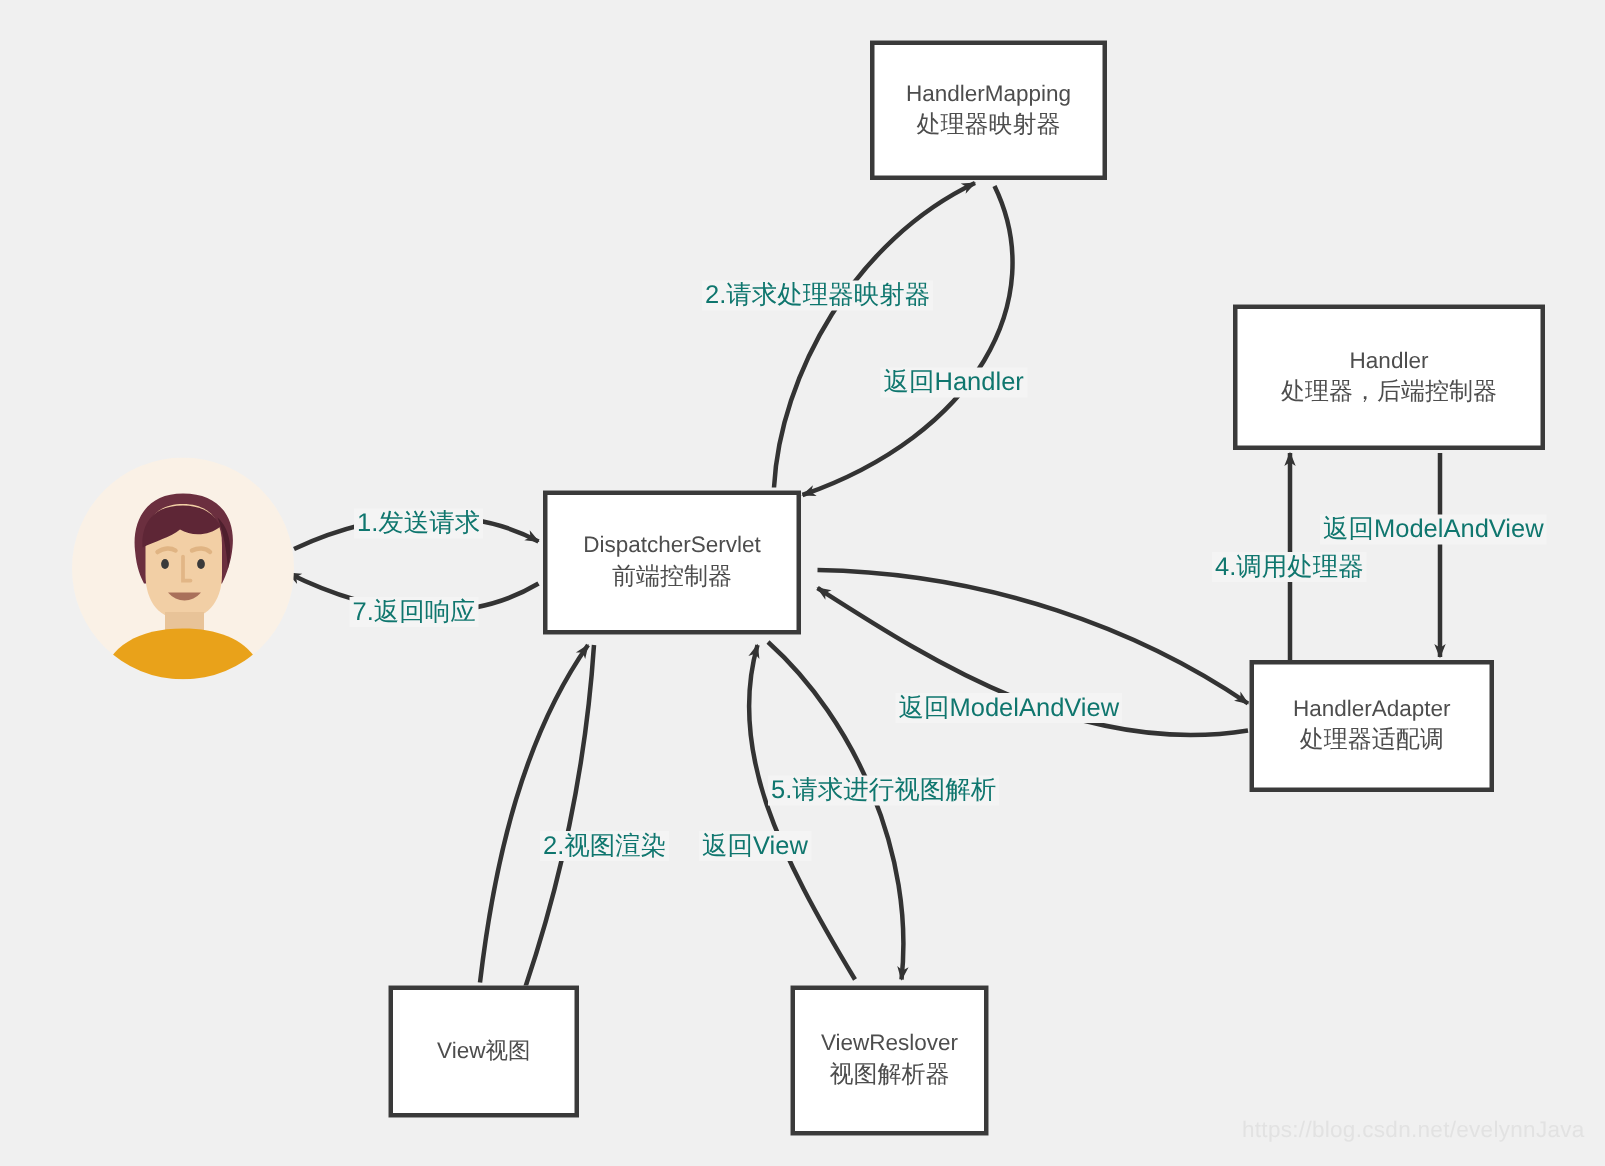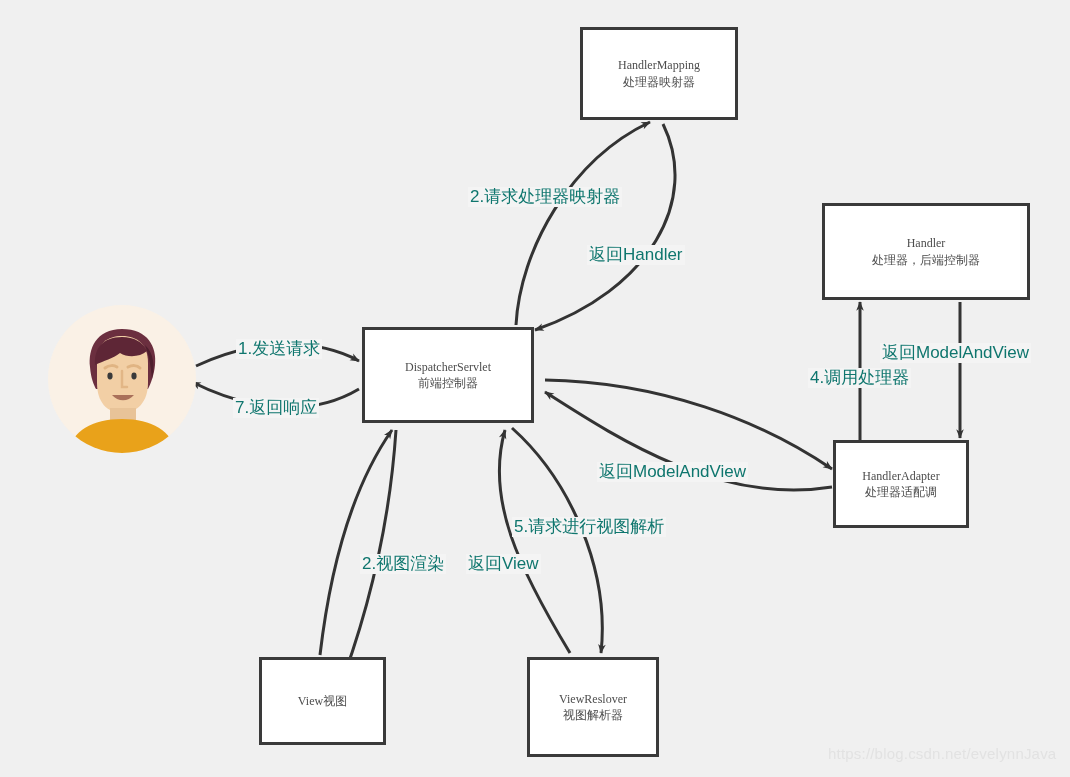--- a/index.html
+++ b/index.html
@@ -32,26 +32,25 @@
     box-sizing: border-box;
     display: flex;
     flex-direction: column;
     align-items: center;
     justify-content: center;
     color: #4d4d4d;
     text-align: center;
     line-height: 1.35;
   }
   .node .title {
-    font-size: 12px;
+    font-size: 15px;
     white-space: nowrap;
-    font-family: Liberation Serif, serif;
   }
   .node .sub {
-    font-size: 12px;
+    font-size: 16px;
     white-space: nowrap;
   }
   .edge-label {
     position: absolute;
     background: #f4f4f4;
     color: #0f766e;
     font-size: 17px;
     white-space: nowrap;
     padding: 0 2px;
     line-height: 1.2;
@@ -141,21 +140,21 @@
   <div class="node" style="left:822px; top:203px; width:208px; height:97px;">
     <div class="title">Handler</div>
     <div class="sub">处理器，后端控制器</div>
   </div>
 
   <div class="node" style="left:362px; top:327px; width:172px; height:96px;">
     <div class="title">DispatcherServlet</div>
     <div class="sub">前端控制器</div>
   </div>
 
-  <div class="node" style="left:833px; top:440px; width:136px; height:88px;">
+  <div class="node" style="left:833px; top:440px; width:163px; height:88px;">
     <div class="title">HandlerAdapter</div>
     <div class="sub">处理器适配调</div>
   </div>
 
   <div class="node" style="left:259px; top:657px; width:127px; height:88px;">
     <div class="title">View视图</div>
   </div>
 
   <div class="node" style="left:527px; top:657px; width:132px; height:100px;">
     <div class="title">ViewReslover</div>

